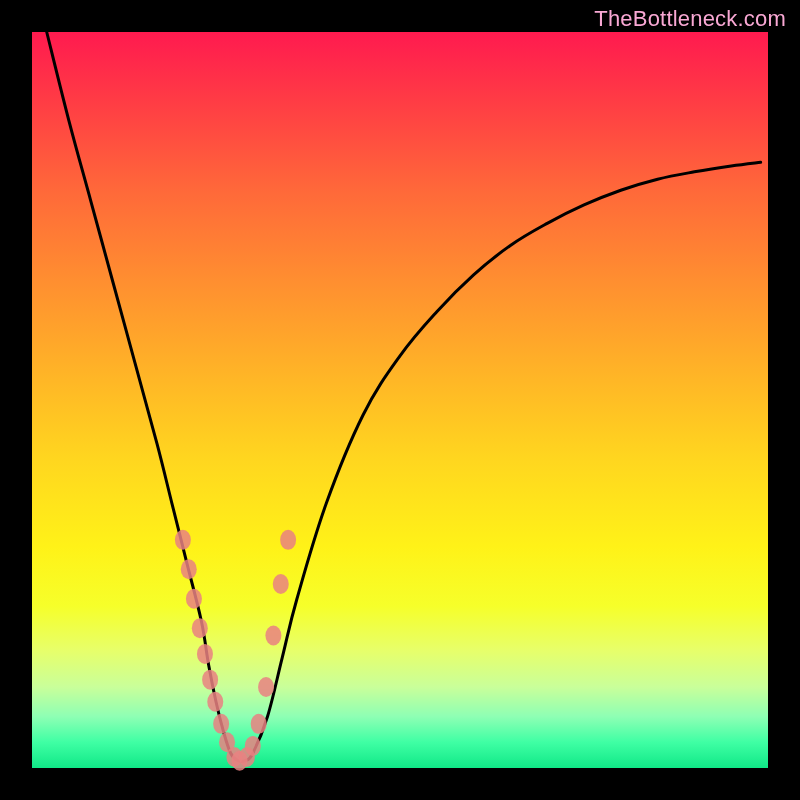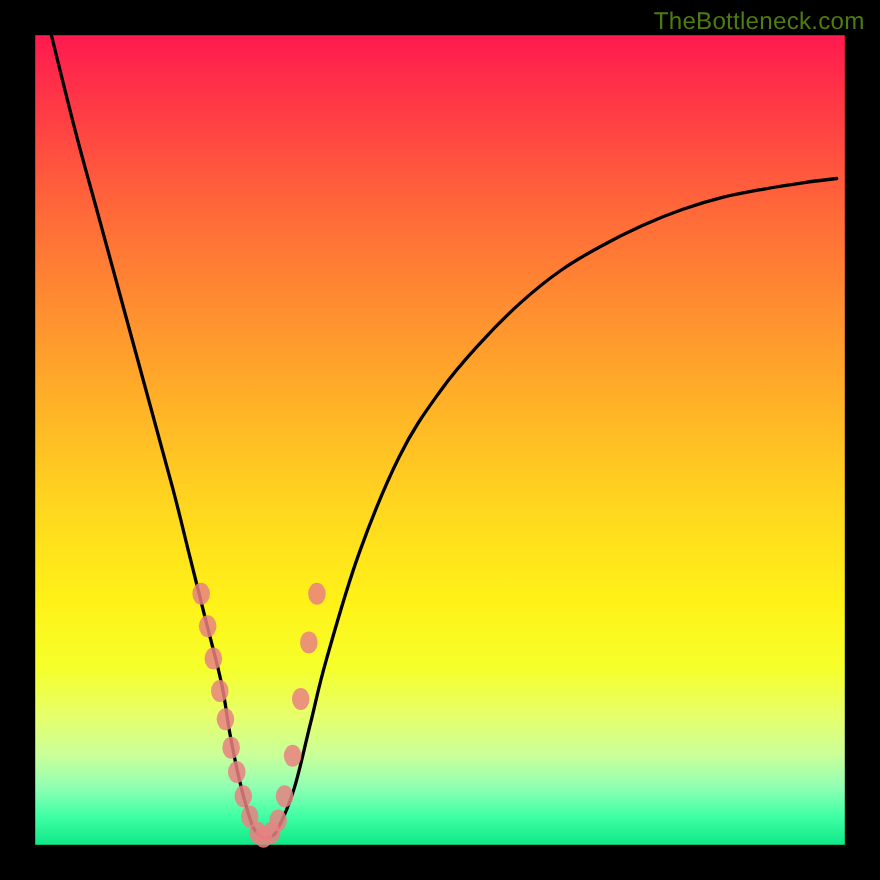--- a/index.html
+++ b/index.html
@@ -39,21 +39,21 @@
       #c9ff9a 89%,
       #8effb4 93%,
       #3fffa4 96.5%,
       #10e887 100%
     );
   }
   .watermark {
     position: absolute;
     top: 6px;
     right: 14px;
-    color: #4d7c0f;
+    color: #f9a8d4;
     font-size: 22px;
     letter-spacing: 0.2px;
     user-select: none;
   }
   svg.curve {
     position: absolute;
     left: 0;
     top: 0;
     width: 736px;
     height: 736px;

